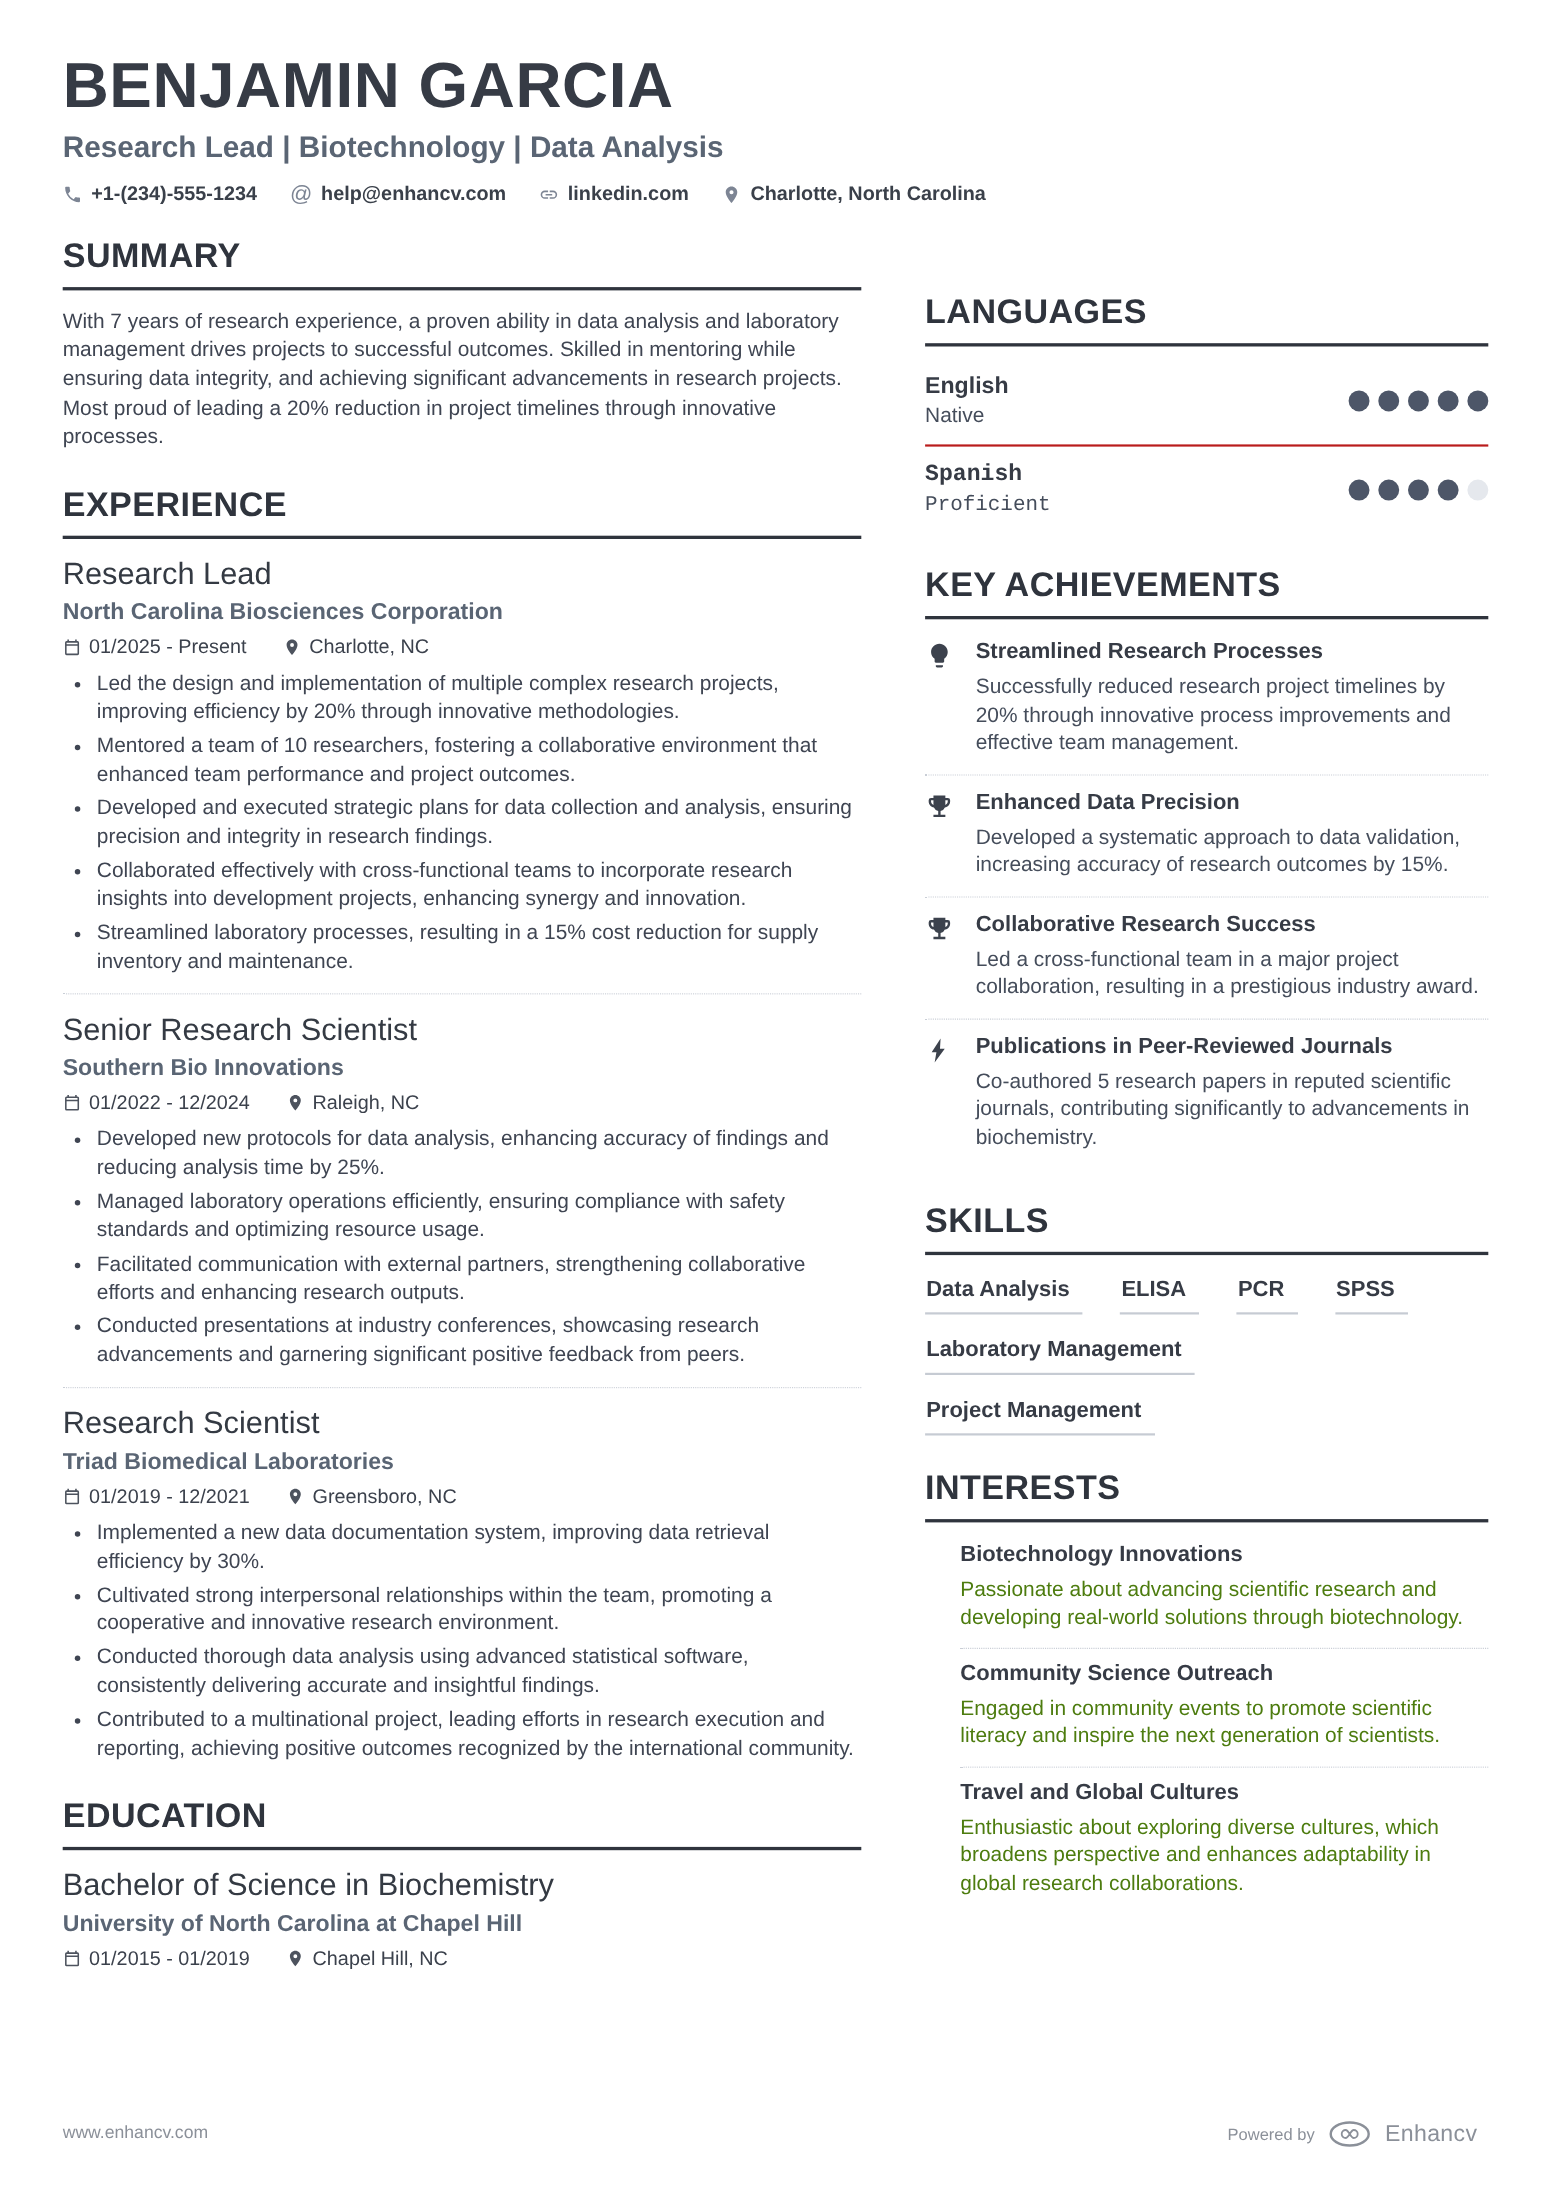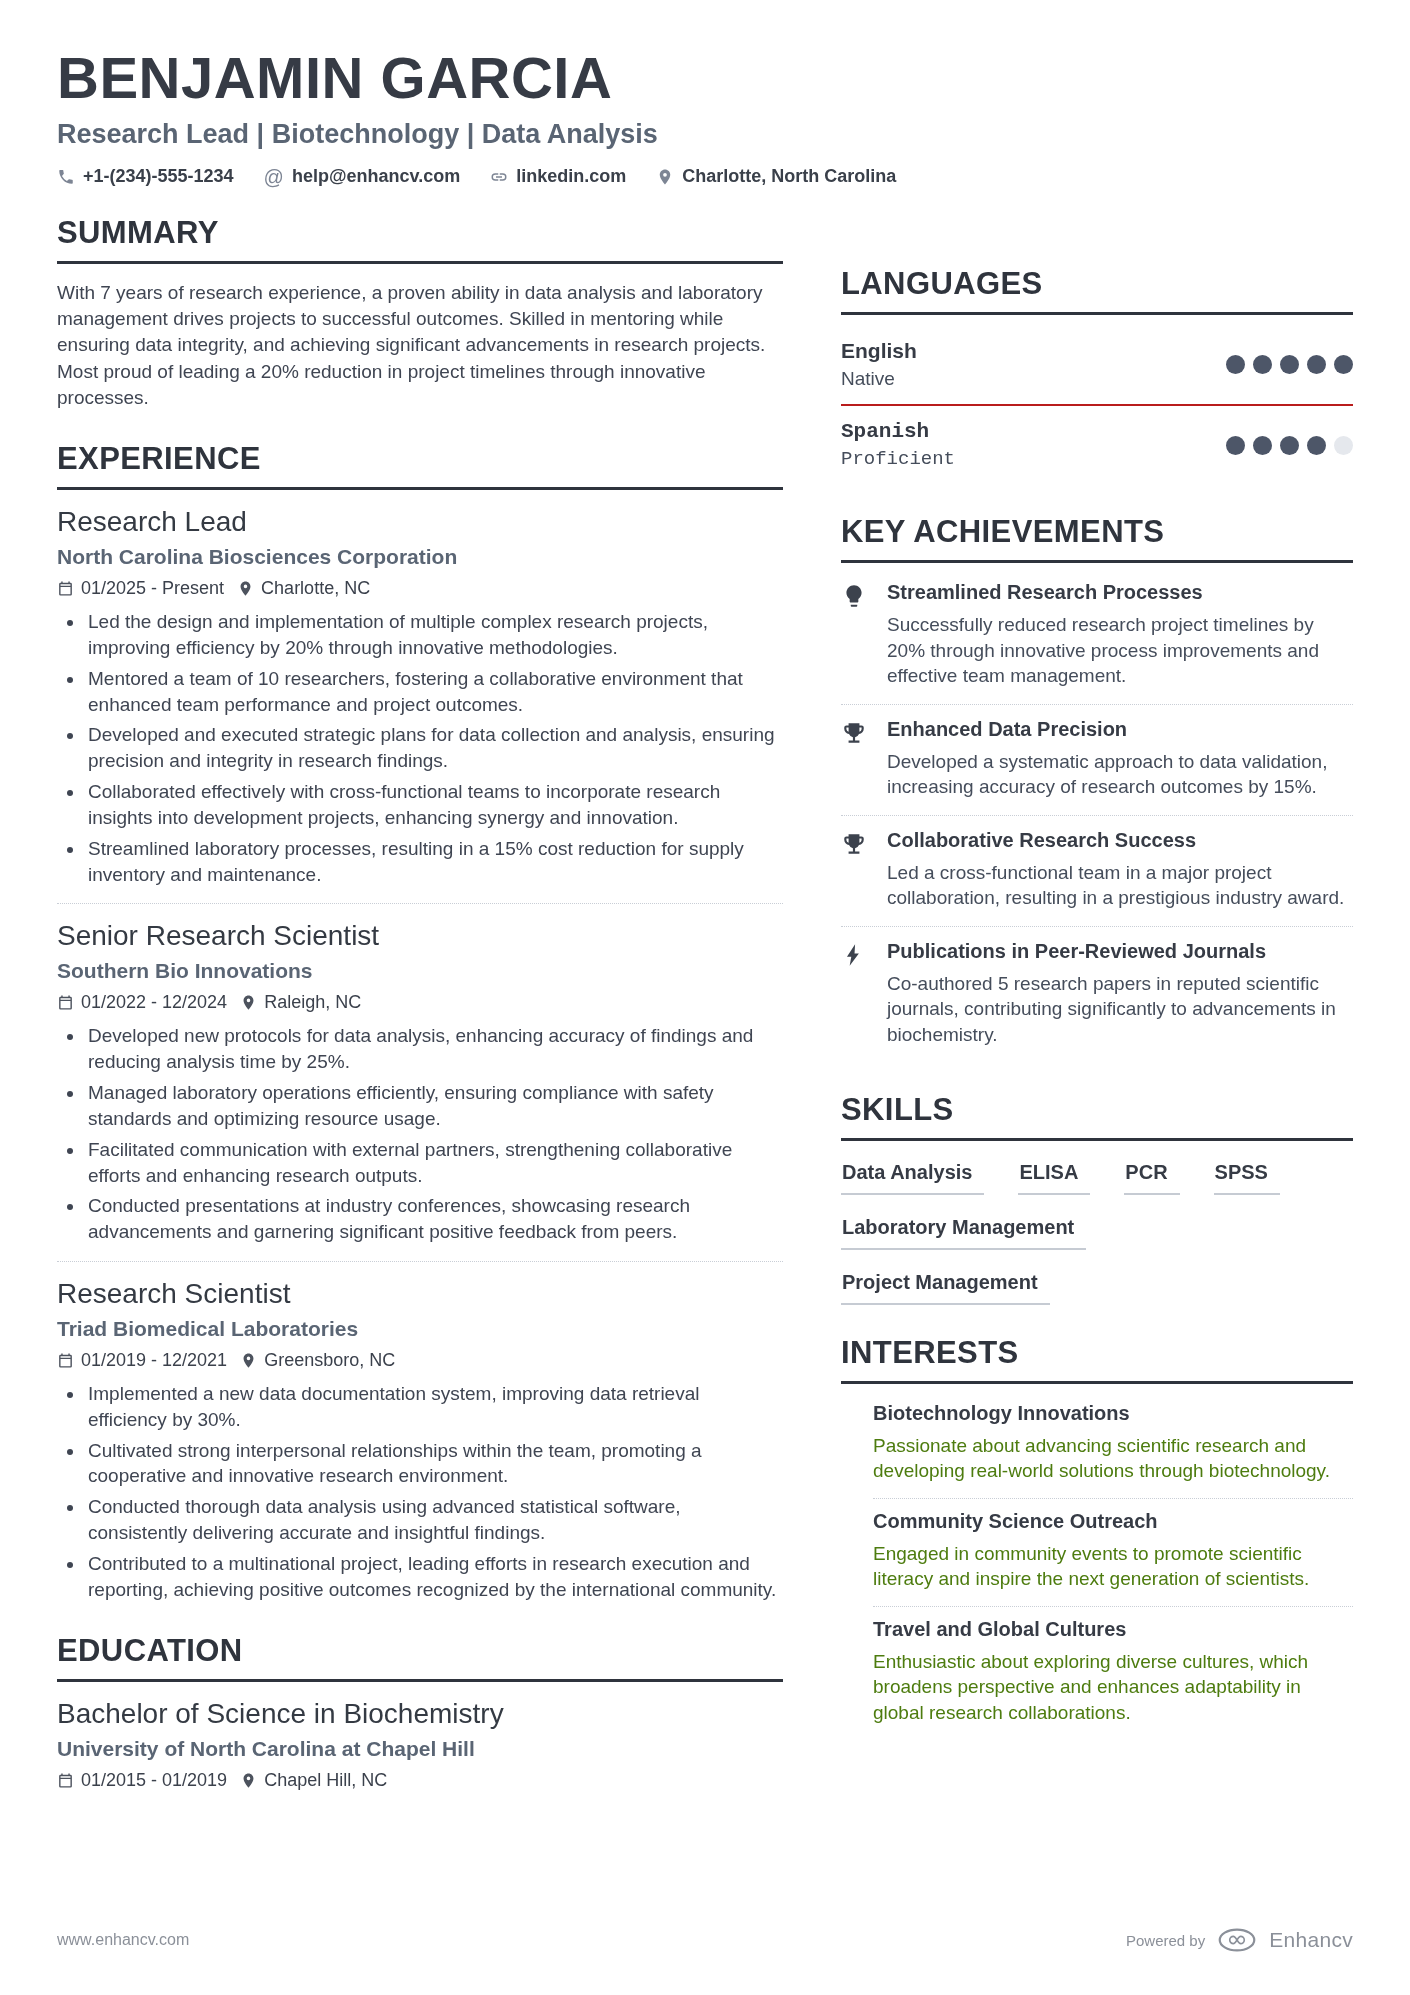--- a/index.html
+++ b/index.html
@@ -24,21 +24,21 @@
   .section { margin-bottom:30px; }
   h2.sec-head { font-size:31px; font-weight:700; color:var(--heading,#2f343d); letter-spacing:.4px;
     padding-bottom:10px; border-bottom:3px solid var(--heading,#2f343d); margin-bottom:16px; }
 
   .body-text { font-size:19px; line-height:1.38; color:var(--text-body,#3f4552); }
 
   
   .job + .job { border-top:1px dotted var(--separator,#c9ced6); margin-top:16px; padding-top:16px; }
   .job-title { font-size:28px; font-weight:400; color:#343a43; }
   .job-company { font-size:21px; font-weight:700; color:var(--text-gray,#5a6574); margin-top:7px; }
-  .job-meta { display:flex; align-items:center; gap:13px; margin-top:9px; }
+  .job-meta { display:flex; align-items:center; gap:33px; margin-top:9px; }
   .meta-item { display:flex; align-items:center; gap:7px; font-size:18px; color:#3b414c; }
   .meta-item .icn { color:#4d535e; display:inline-flex; }
   .meta-item .icn svg { width:17px; height:17px; }
   ul.bullets { margin:10px 0 0 28px; }
   ul.bullets li { font-size:19px; line-height:1.36; color:var(--text-body,#3f4552); margin-bottom:5px; padding-left:3px; }
   ul.bullets li:last-child { margin-bottom:0; }
 
   
   .lang-row { display:flex; justify-content:space-between; align-items:center; padding:8px 0 14px; }
   .lang-row + .lang-row { border-top:2px solid #b91c1c; padding-top:14px;font-family:Liberation Mono, monospace; }
@@ -64,21 +64,21 @@
     border-bottom:2px solid #c6cbd3; padding:0 12px 9px 1px; }
 
   
   .interest-item { padding:11px 0 14px;margin-left:32px; }
   .interest-item:first-of-type { padding-top:2px; }
   .interest-item:not(:last-child) { border-bottom:1px dotted var(--separator,#c9ced6); }
   .interest-title { font-size:20px; font-weight:700; color:var(--text-dark,#363b45); margin-bottom:8px; }
   .interest-text { font-size:19px; line-height:1.34; color:#4d7c0f; }
 
   
-  .footer { position:absolute; left:57px; right:57px; bottom:42px; display:flex; justify-content:space-between; align-items:center; }
+  .footer { position:absolute; left:57px; right:67px; bottom:42px; display:flex; justify-content:space-between; align-items:center; }
   .footer-site { font-size:16px; color:var(--footer-gray,#8b9099); }
   .footer-right { display:flex; align-items:center; gap:12px; color:var(--footer-gray,#8b9099); }
   .powered-by { font-size:15px; }
   .logo-mark svg { width:40px; height:26px; display:block; }
   .brand { font-size:21px; font-weight:400; letter-spacing:.3px; }
 </style>
 </head>
 <body>
 
 <div class="page">

